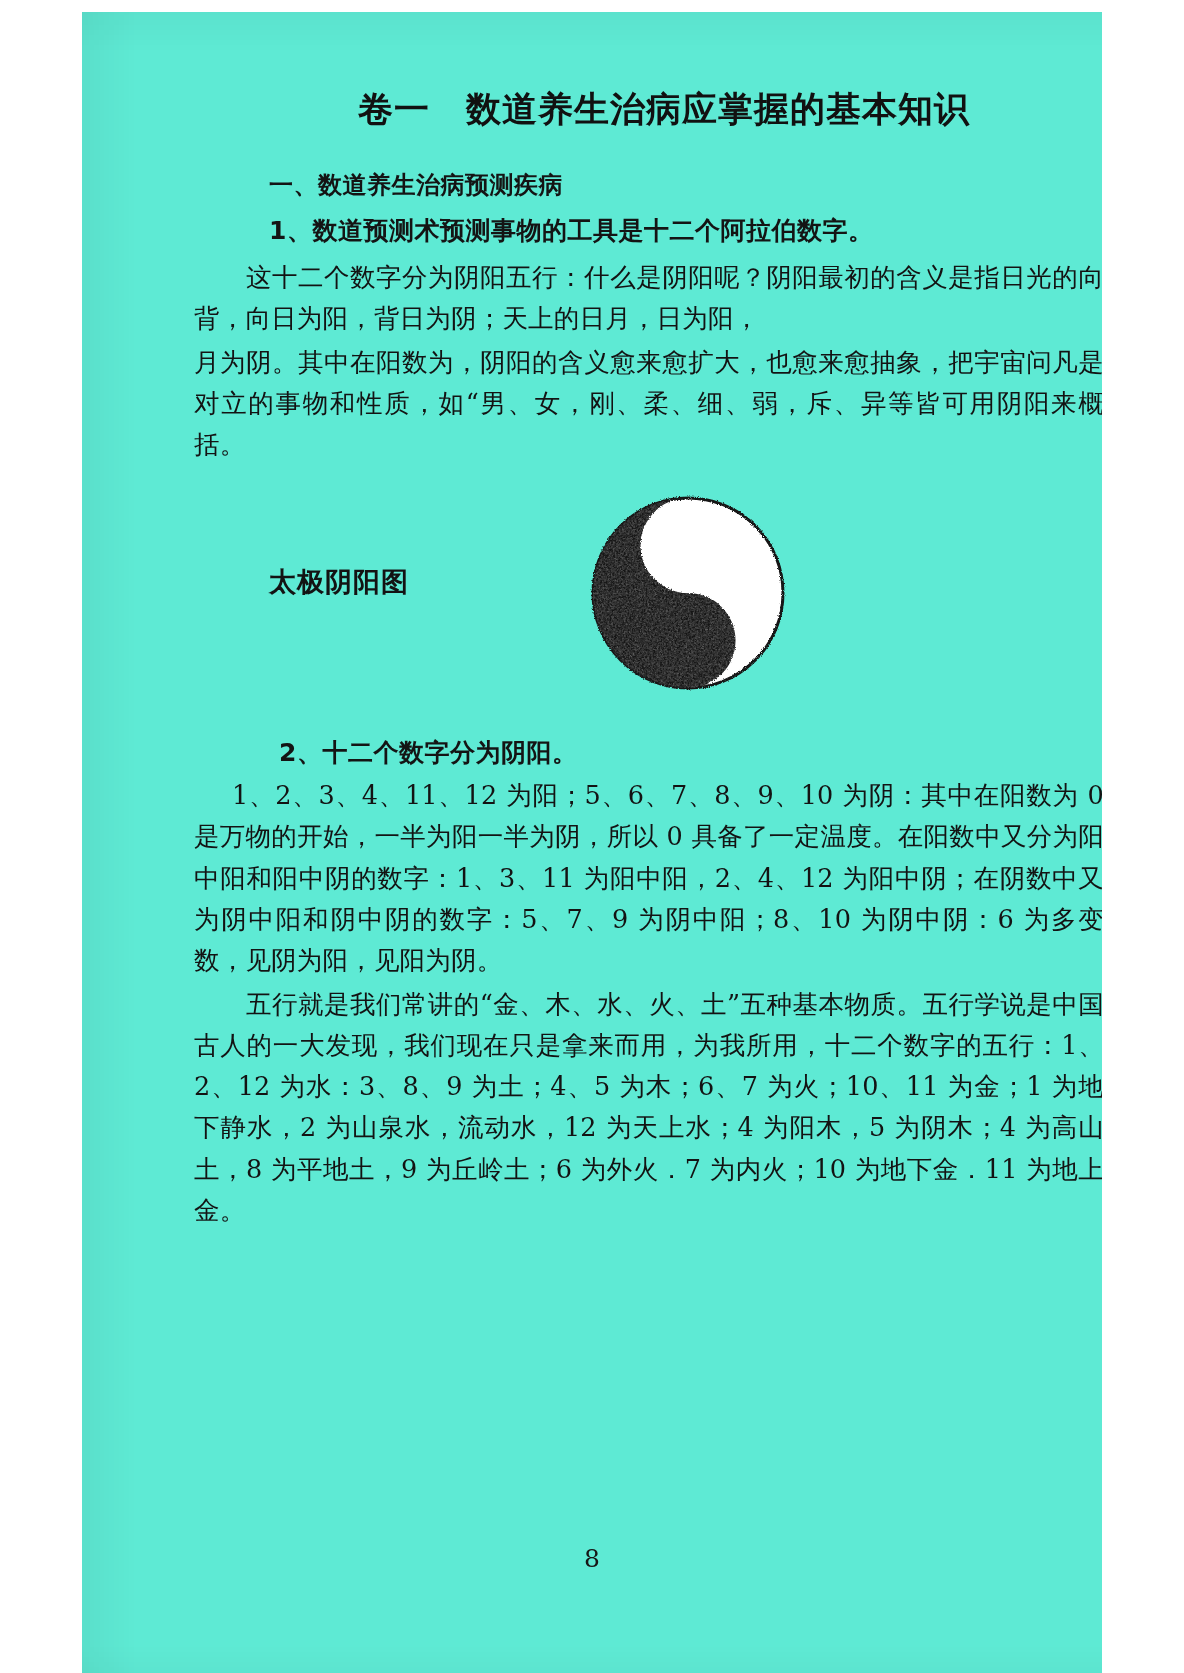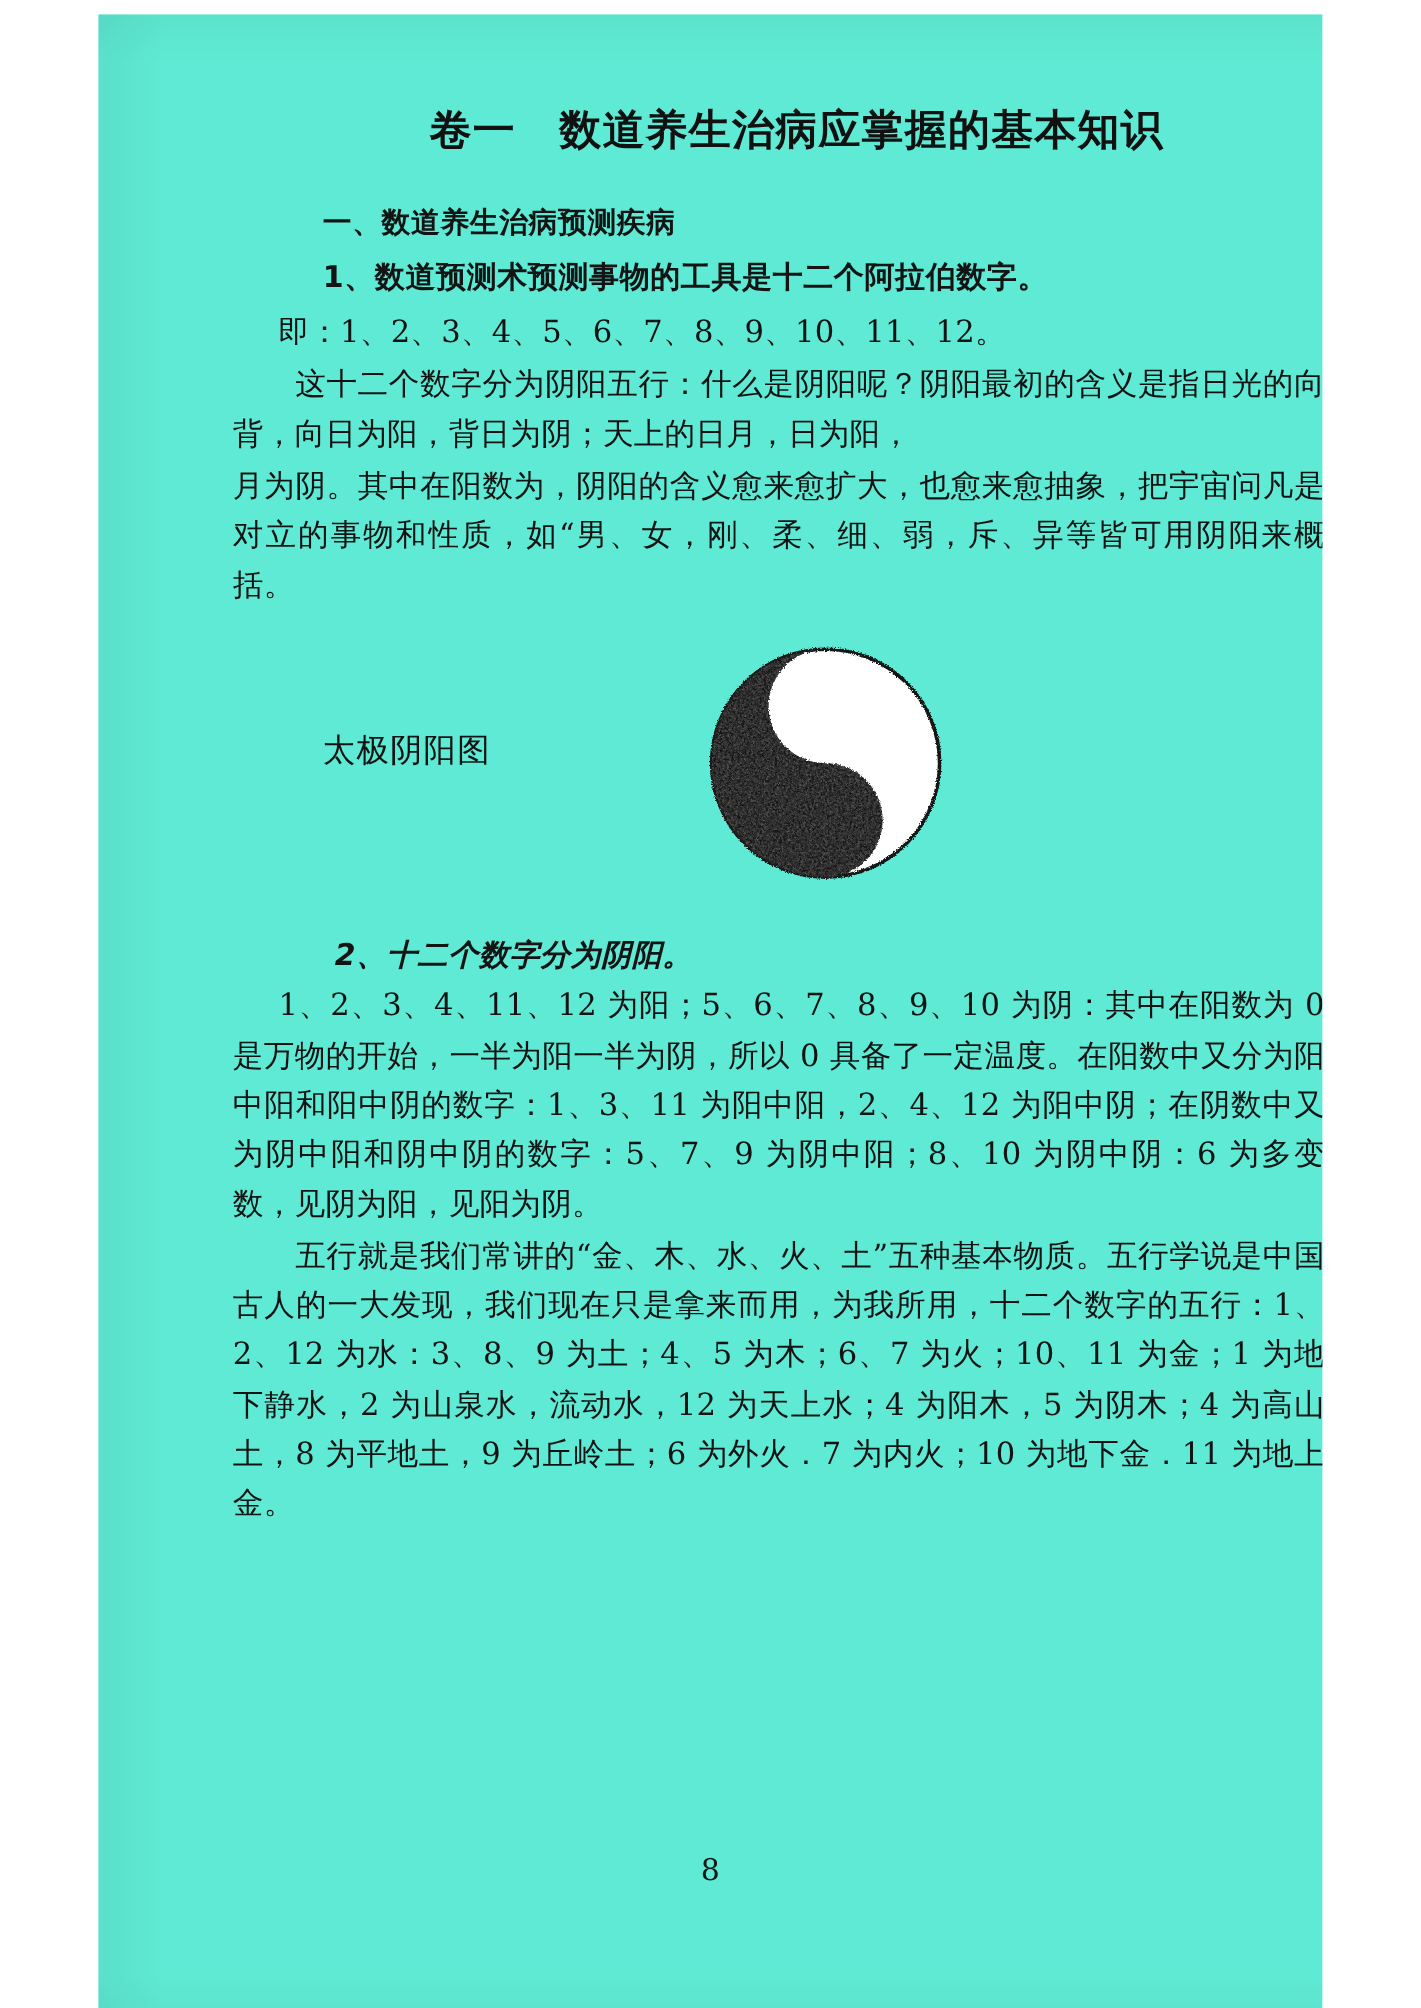--- a/index.html
+++ b/index.html
@@ -68,21 +68,20 @@
     line-height: 1.45;
   }
   .heading-sub {
     font-weight: bold;
     font-size: 25px;
     color: #141414;
     margin: 6px 0 4px 0;
     padding-left: 85px;
     letter-spacing: 0.5px;
     line-height: 1.5;
-    font-style: italic;
   }
 
   .para {
     font-family: "DejaVu Serif", "Liberation Serif", serif;
     font-size: 25.5px;
     line-height: 1.62;
     color: #131313;
     margin: 0 0 2px 0;
     text-align: justify;
     letter-spacing: 0.2px;
@@ -91,20 +90,21 @@
     text-indent: 52px;
   }
   .para.hang {
     text-indent: 38px;
   }
 
   .diagram-block {
     position: relative;
     height: 220px;
     margin: 30px 0 18px 0;
+    font-weight: bold;
   }
   .diagram-label {
     position: absolute;
     left: 75px;
     top: 68px;
     font-family: "DejaVu Serif", "Liberation Serif", serif;
     font-size: 27px;
     color: #131313;
     letter-spacing: 1px;
   }
@@ -139,21 +139,20 @@
   <div class="scan-tint"></div>
 
   <div class="content">
 
     <h1 class="doc-title">卷一　数道养生治病应掌握的基本知识</h1>
 
     <div class="heading-1">一、数道养生治病预测疾病</div>
 
     <div class="heading-2">1、数道预测术预测事物的工具是十二个阿拉伯数字。</div>
 
-    <div class="para hang">即：1、2、3、4、5、6、7、8、9、10、11、12。</div>
 
     <p class="para indent">这十二个数字分为阴阳五行：什么是阴阳呢？阴阳最初的含义是指日光的向背，向日为阳，背日为阴；天上的日月，日为阳，</p>
 
     <p class="para">月为阴。其中在阳数为，阴阳的含义愈来愈扩大，也愈来愈抽象，把宇宙问凡是对立的事物和性质，如“男、女，刚、柔、细、弱，斥、异等皆可用阴阳来概括。</p>
 
 
     <div class="diagram-block">
       <div class="diagram-label">太极阴阳图</div>
 
       <div class="taiji-wrap">

